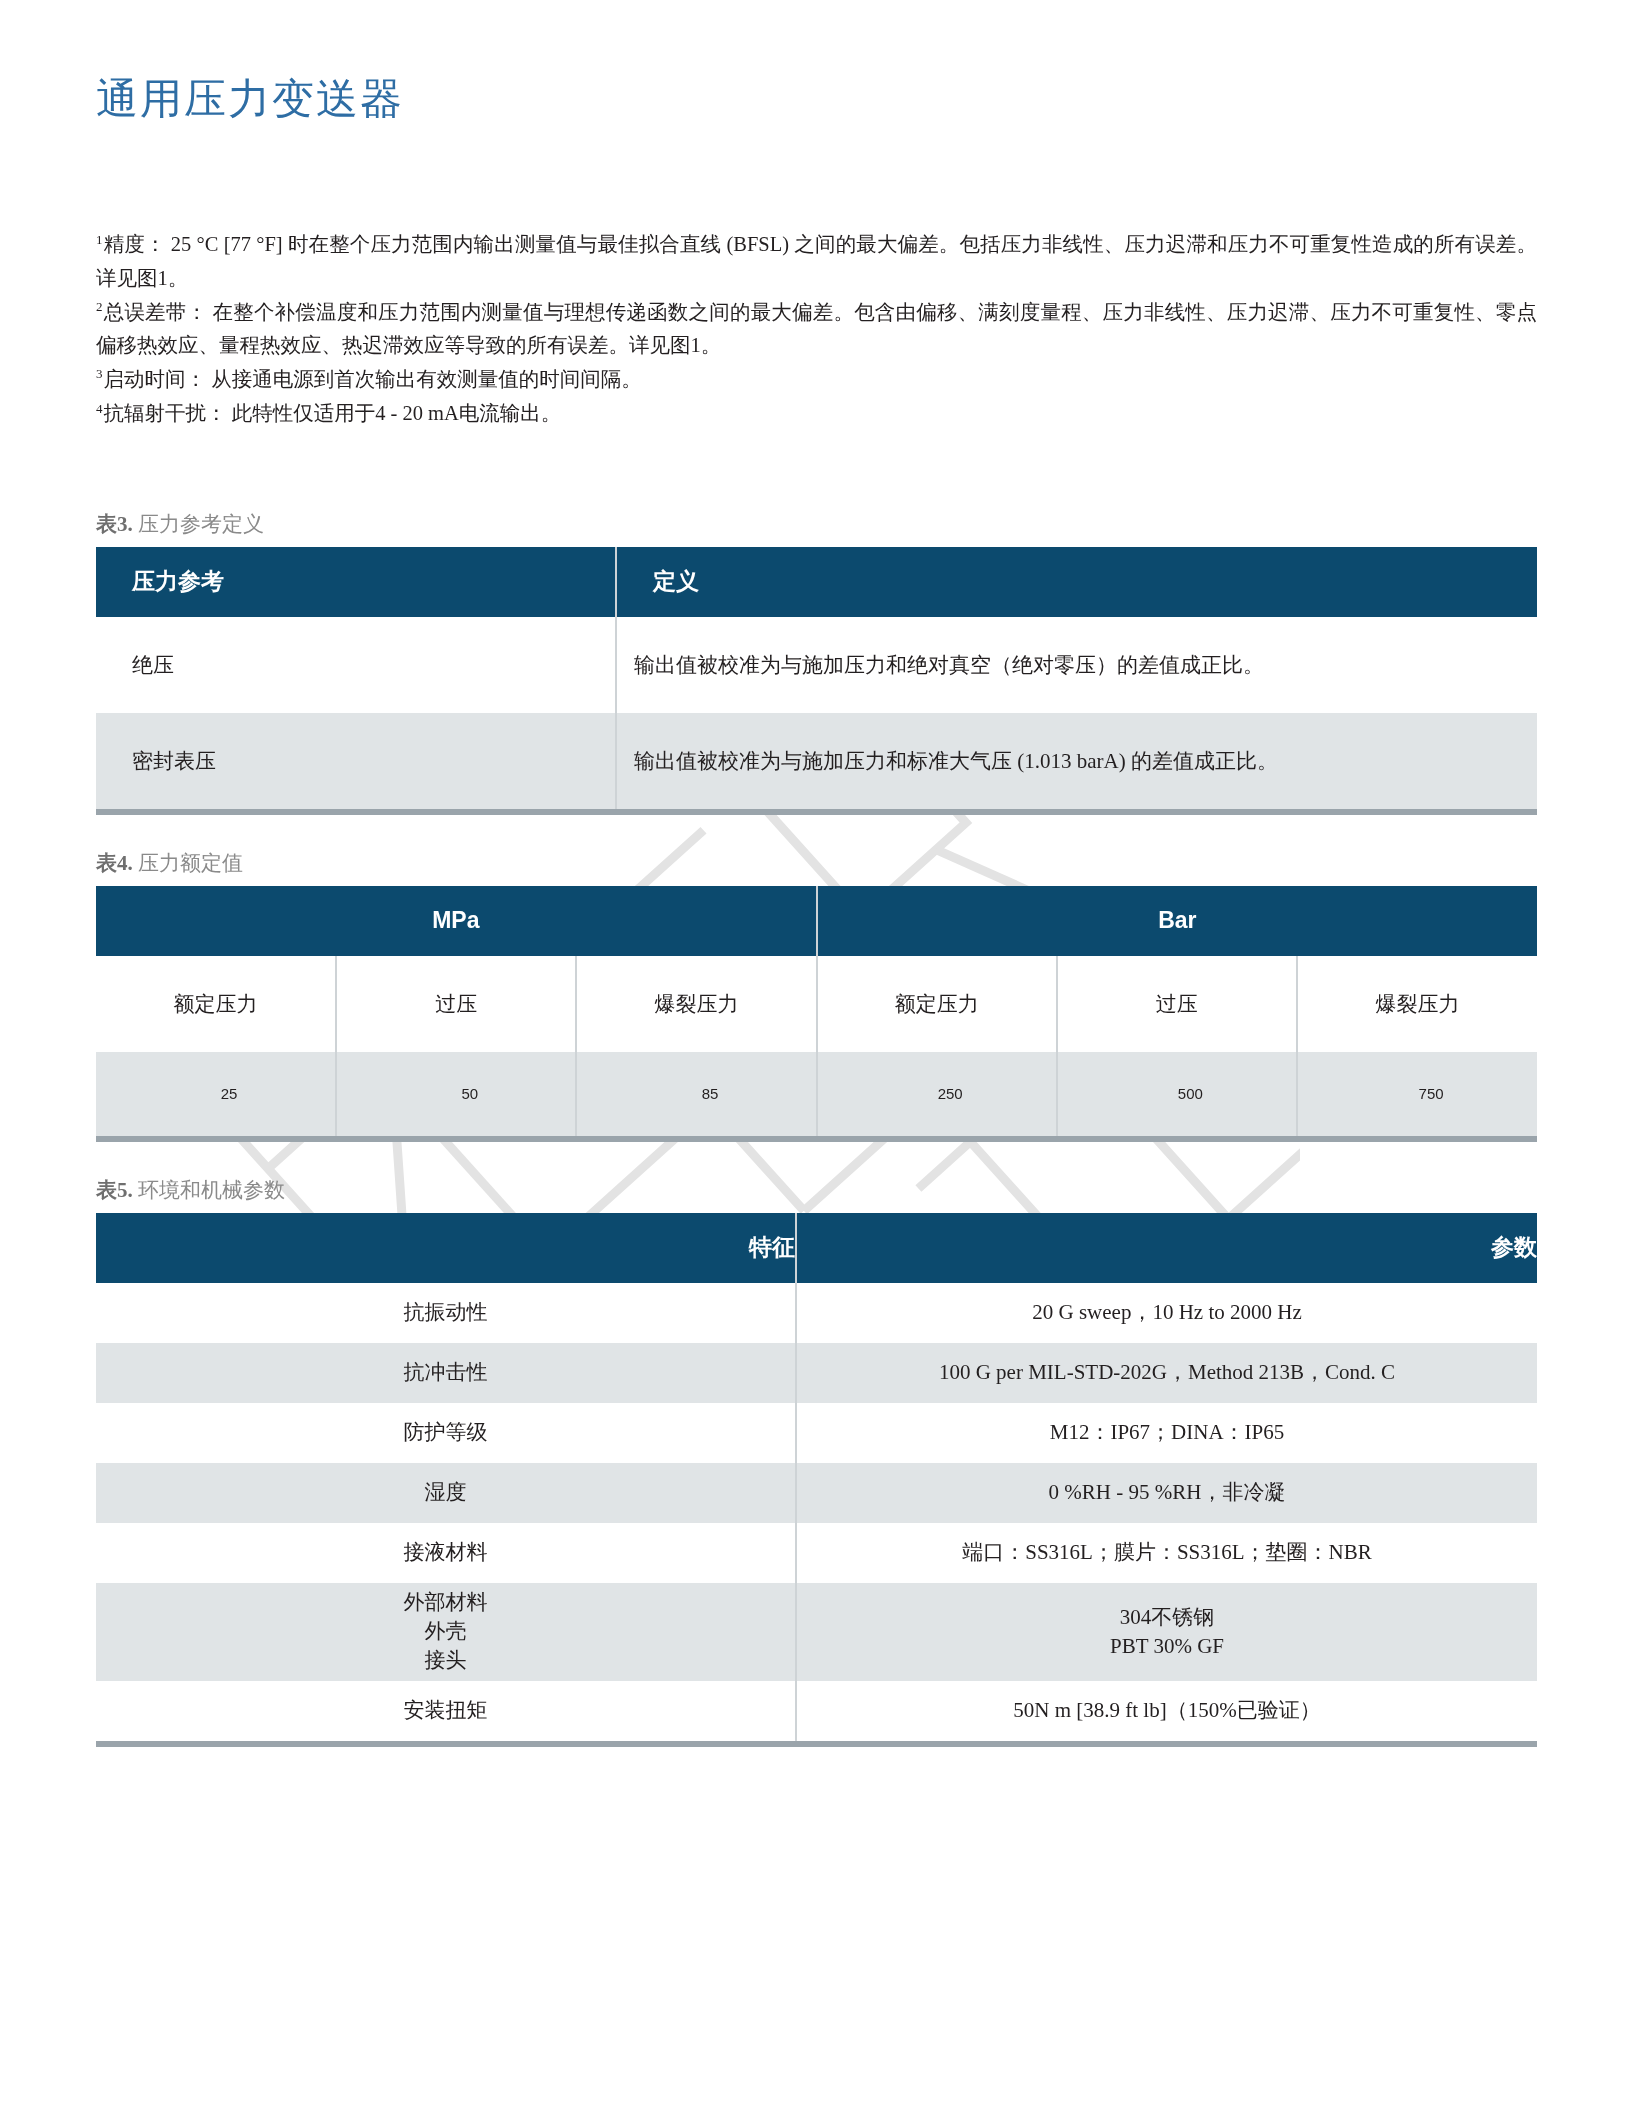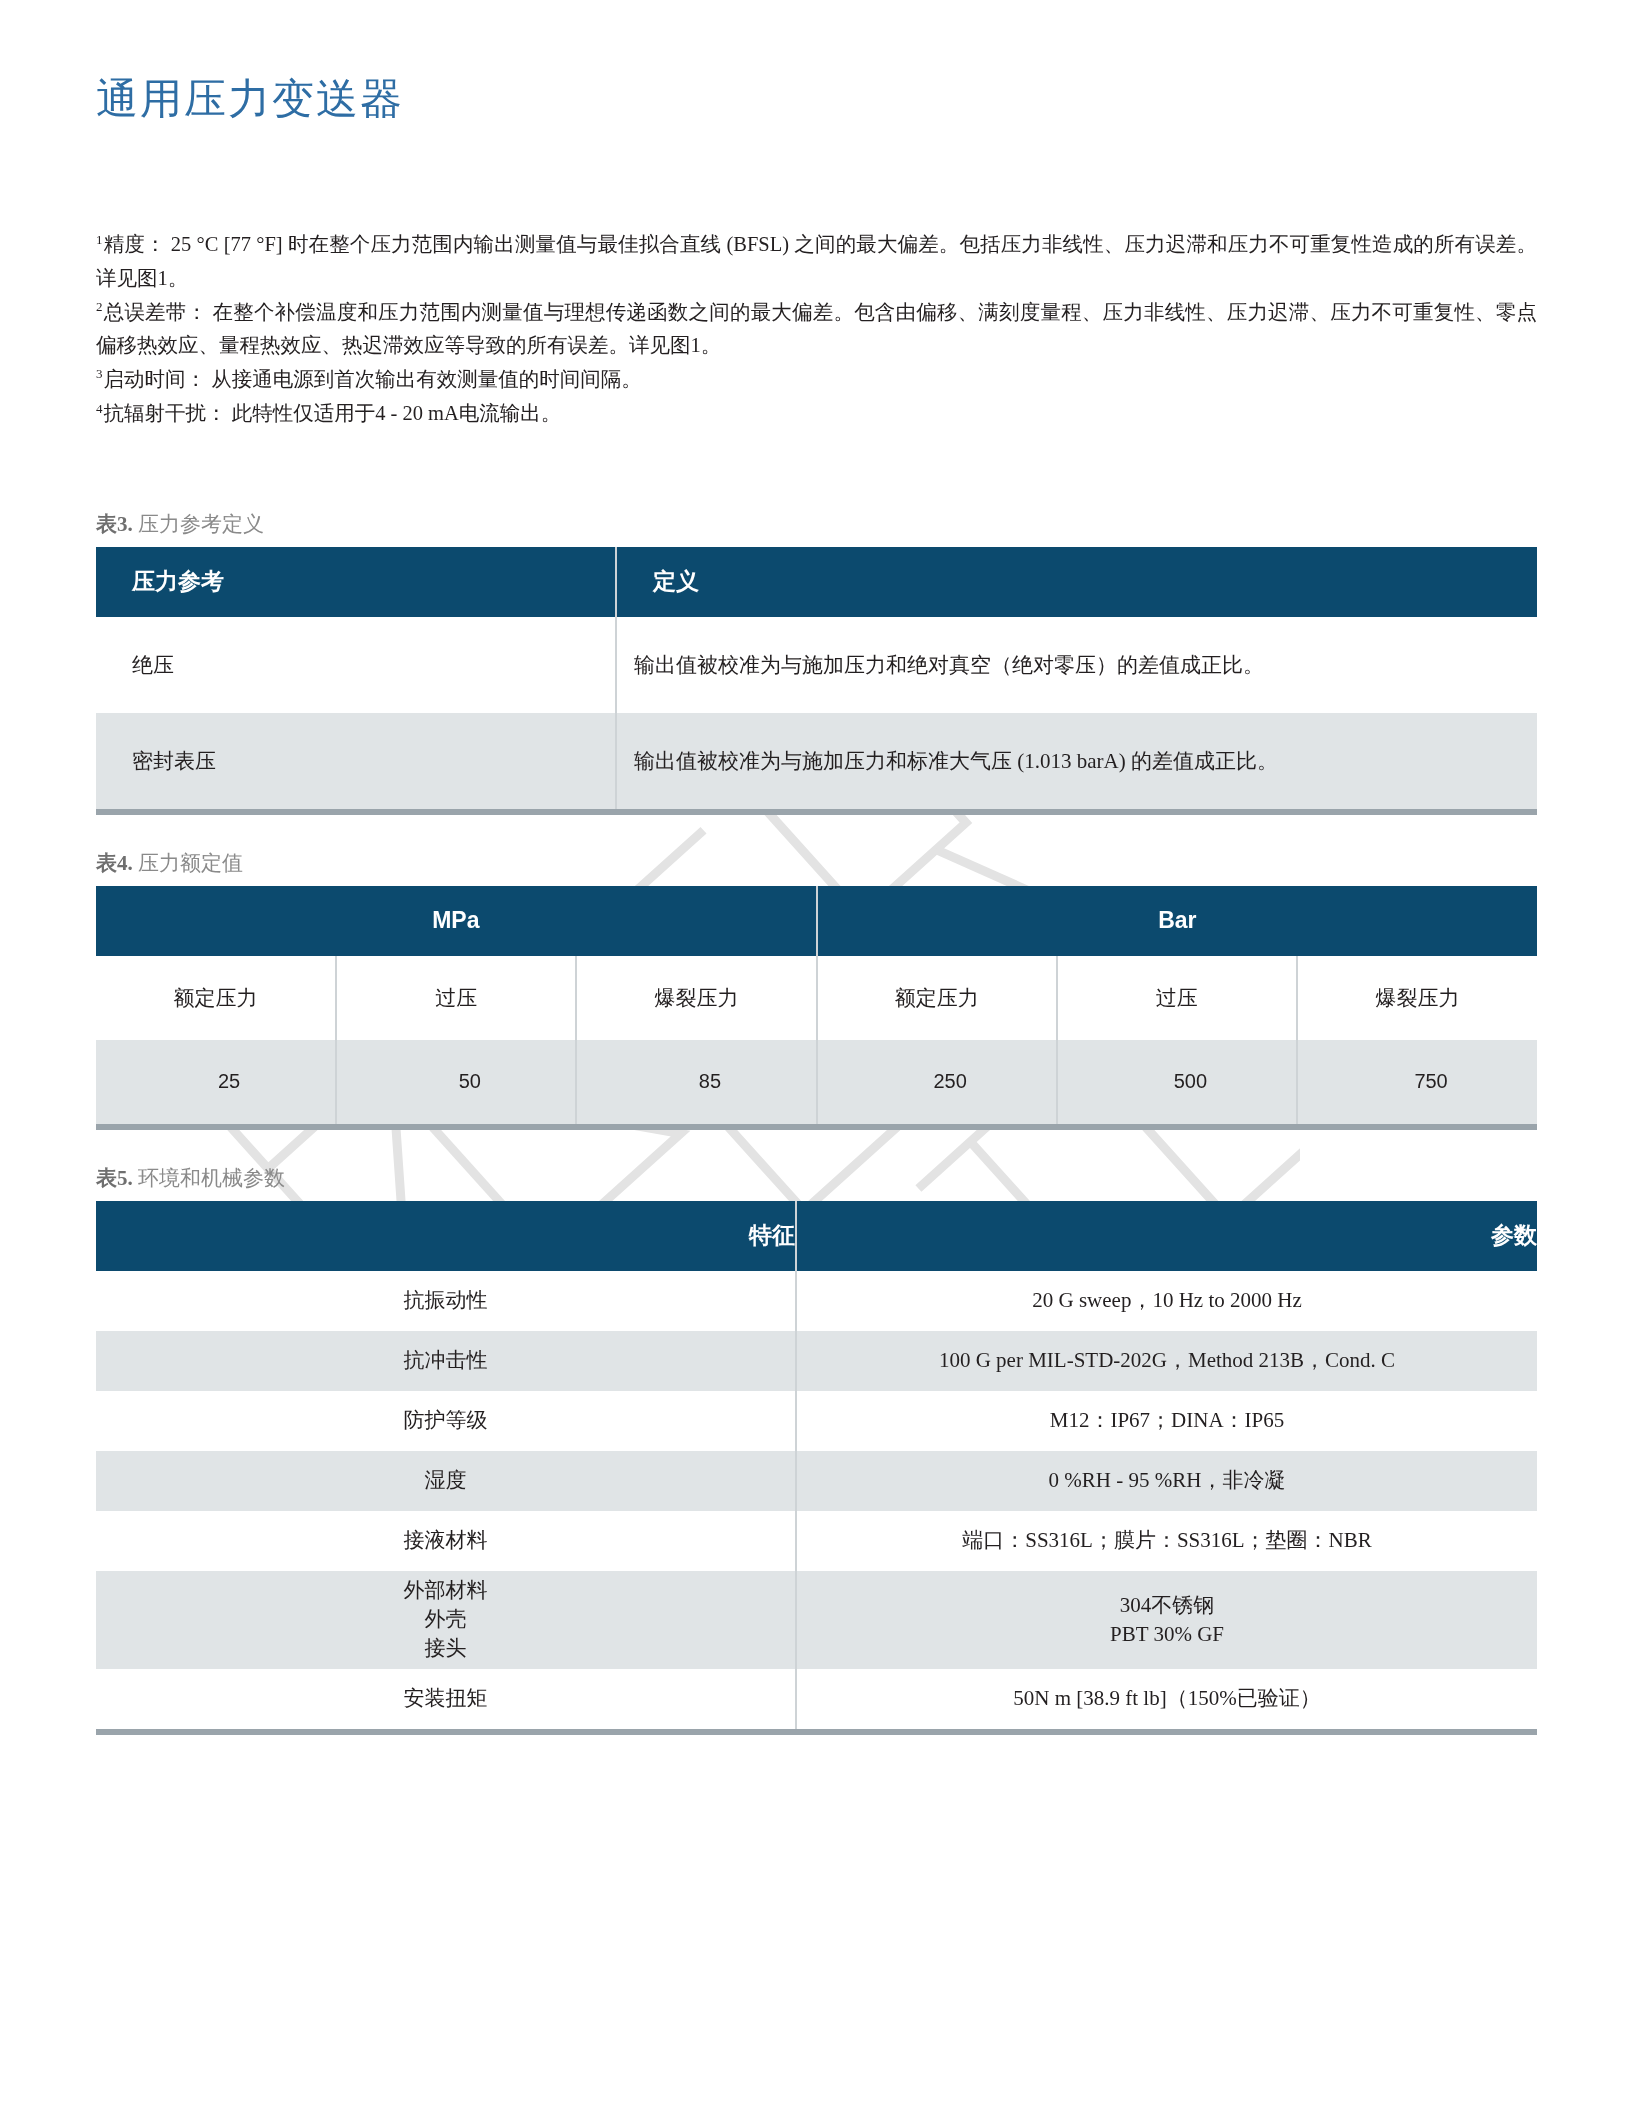--- a/index.html
+++ b/index.html
@@ -123,30 +123,30 @@
   #t3 tbody tr.alt td { background: #e0e4e6; }
 
   
   #t4 col.u { width: 240.2px; }
   #t4 .hdr th { text-align: center; margin-left: 16px; }
   #t4 .sub th {
     background: #ffffff;
     color: #231f20;
     font-weight: normal;
     font-size: 21px;
-    height: 84px;
+    height: 96px;
     text-align: center;
     vertical-align: middle;
     border-left: 2px solid #ced3d6;
   }
   #t4 .sub th:first-child { border-left: 0; }
   #t4 .vals td {
     background: #e0e4e6;
     font-family: "Liberation Sans", sans-serif;
-    font-size: 20px;
+    font-size: 15px;
     height: 84px;
     text-align: center;
     vertical-align: middle;
     border-left: 2px solid #ced3d6;
     padding-left: 27px;
   }
   #t4 .vals td:first-child { border-left: 0; }
   #t4 .hdr th.mpa { border-left: 0; }
 
   

